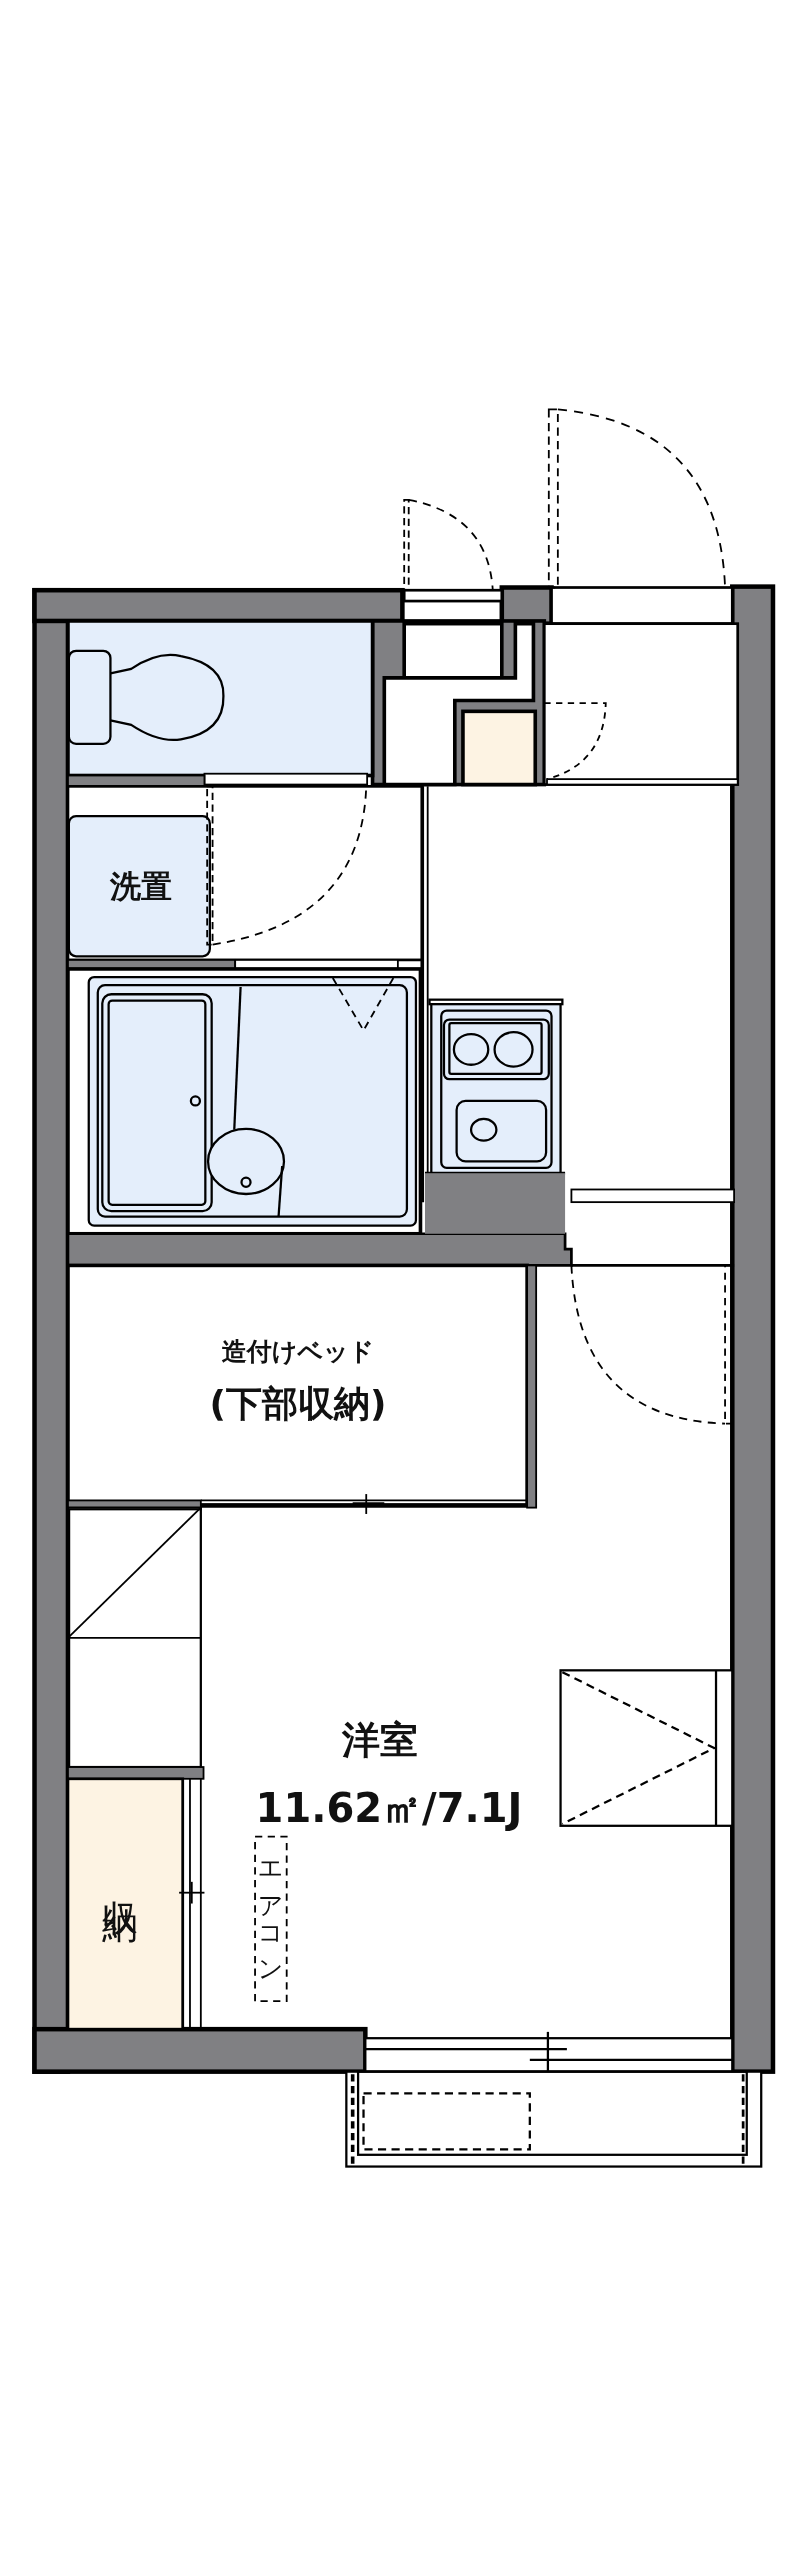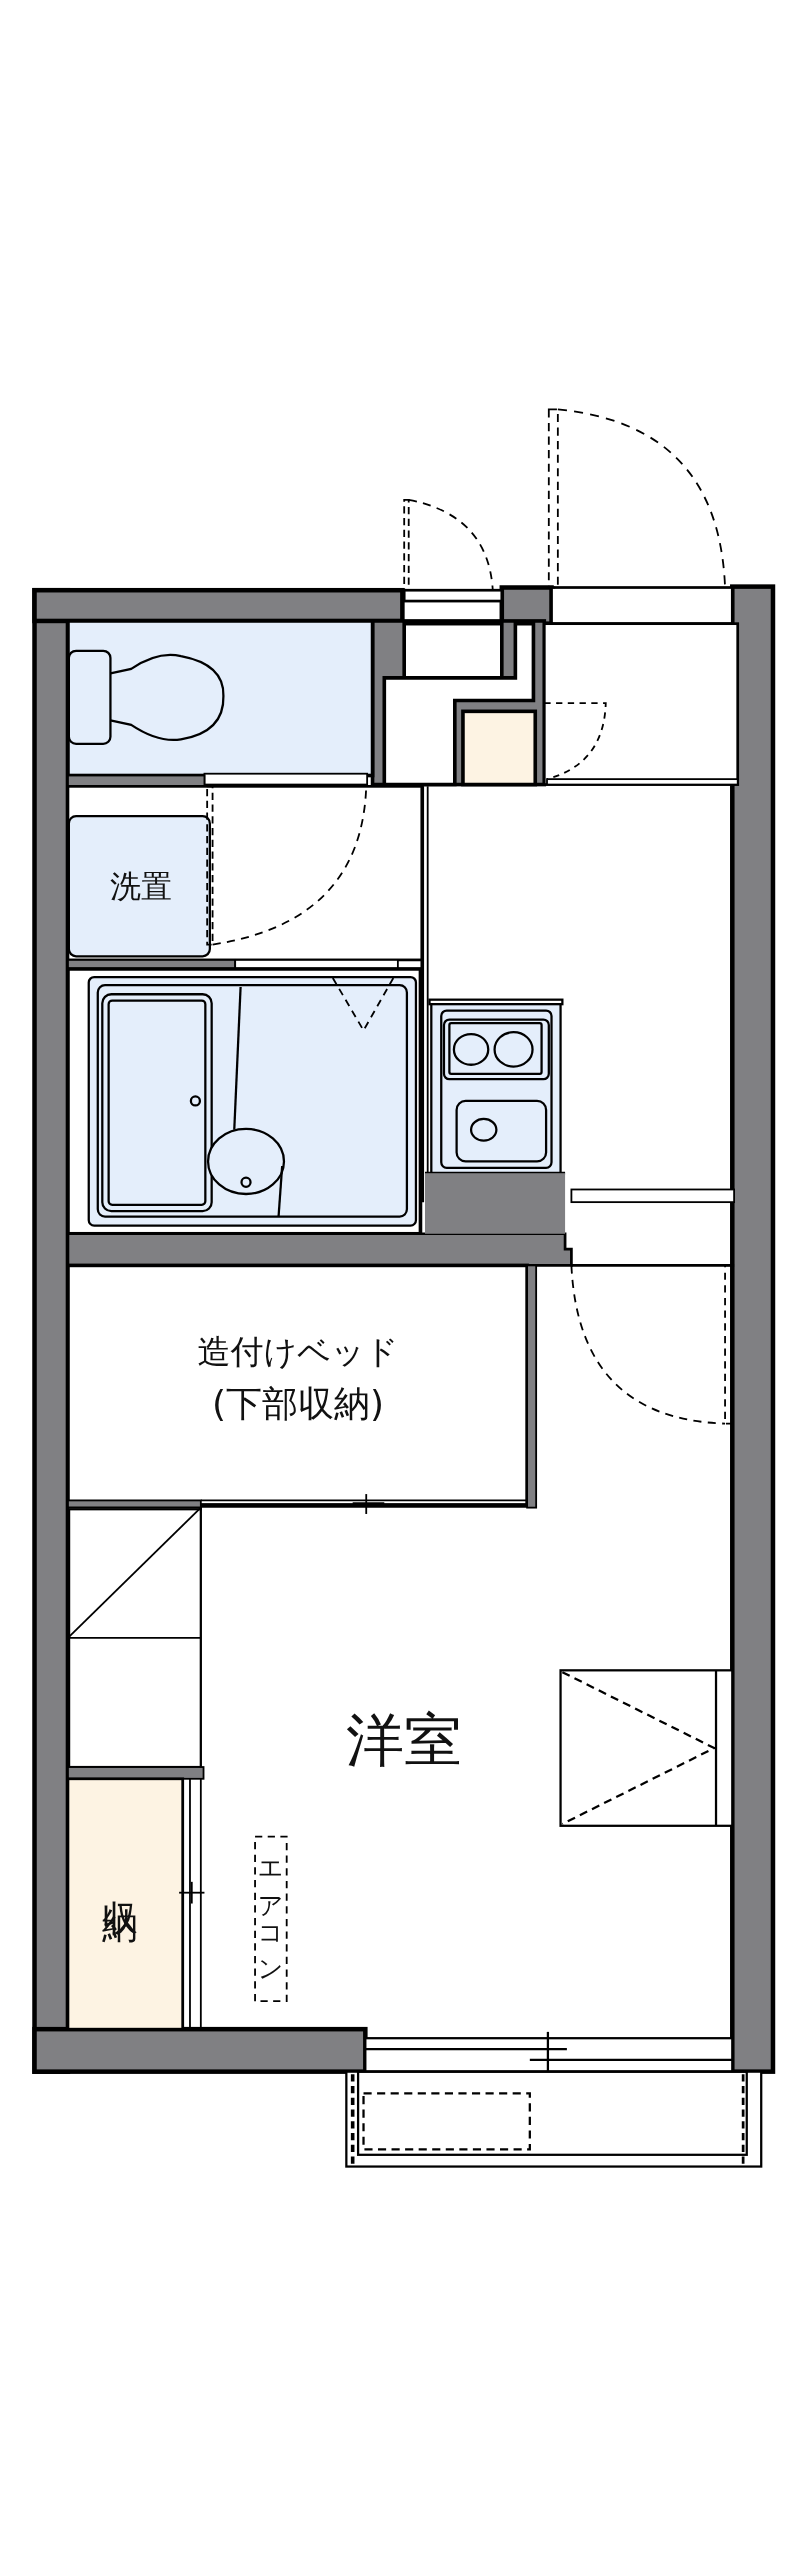--- a/index.html
+++ b/index.html
@@ -1,19 +1,19 @@
 <!DOCTYPE html>
 <html style="font-size:14.5px"><head>
 <meta charset="utf-8">
 <style>
   html,body{margin:0;padding:0;background:#fff;}
   #plan{position:relative;width:812px;height:2576px;background:#fff;overflow:hidden;}
   #plan svg{position:absolute;left:0;top:0;}
   .lbl{position:absolute;font-family:"DejaVu Sans","Liberation Sans",sans-serif;color:#111;white-space:nowrap;line-height:1;}
-  .center{transform:translate(-50%,-50%);text-align:left;}
+  .center{transform:translate(-50%,-50%);text-align:left;font-weight:bold;}
   .vert{writing-mode:vertical-rl;text-orientation:upright;}
 </style>
 </head>
 <body>
 
 <div id="plan">
   <svg width="812" height="2576" viewBox="0 0 898 2850">
 
     <g fill="#808083" stroke="#000" stroke-width="5">
 
@@ -153,22 +153,23 @@
       <rect x="383" y="2292" width="459" height="105" fill="#fff"></rect>
       <rect x="396" y="2292" width="430" height="92"></rect>
       <line x1="390" y1="2295" x2="390" y2="2395" stroke-dasharray="8 5" stroke-width="4"></line>
       <line x1="822" y1="2295" x2="822" y2="2395" stroke-dasharray="8 5" stroke-width="3"></line>
       <rect x="402" y="2316" width="184" height="62" stroke-dasharray="9 6"></rect>
     </g>
   </svg>
 
   <div class="lbl center" style="left:141px;top:886px;font-size:31px;">洗置</div>
 
-  <div class="lbl center" style="left:298px;top:1351px;font-size:33px;">造付けベッド</div>
+  <div class="lbl center" style="left:298px;top:1351px;font-size:25px;">造付けベッド</div>
   <div class="lbl center" style="left:298px;top:1404px;font-size:36px;">(下部収納)</div>
 
-  <div class="lbl center" style="left:404px;top:1740px;font-size:58px;">洋室</div>
+  <div class="lbl center" style="left:380px;top:1740px;font-size:38px;">洋室</div>
+  <div class="lbl center" style="left:389px;top:1808px;font-size:40px;">11.62㎡/7.1J</div>
 
   <div class="lbl vert" style="left:102px;top:1871px;font-size:36px;letter-spacing:9px;">収納</div>
 
   <div class="lbl vert" style="left:258px;top:1847px;font-size:25px;letter-spacing:3.6px;">エアコン</div>
 </div>
 
 
 </body></html>

